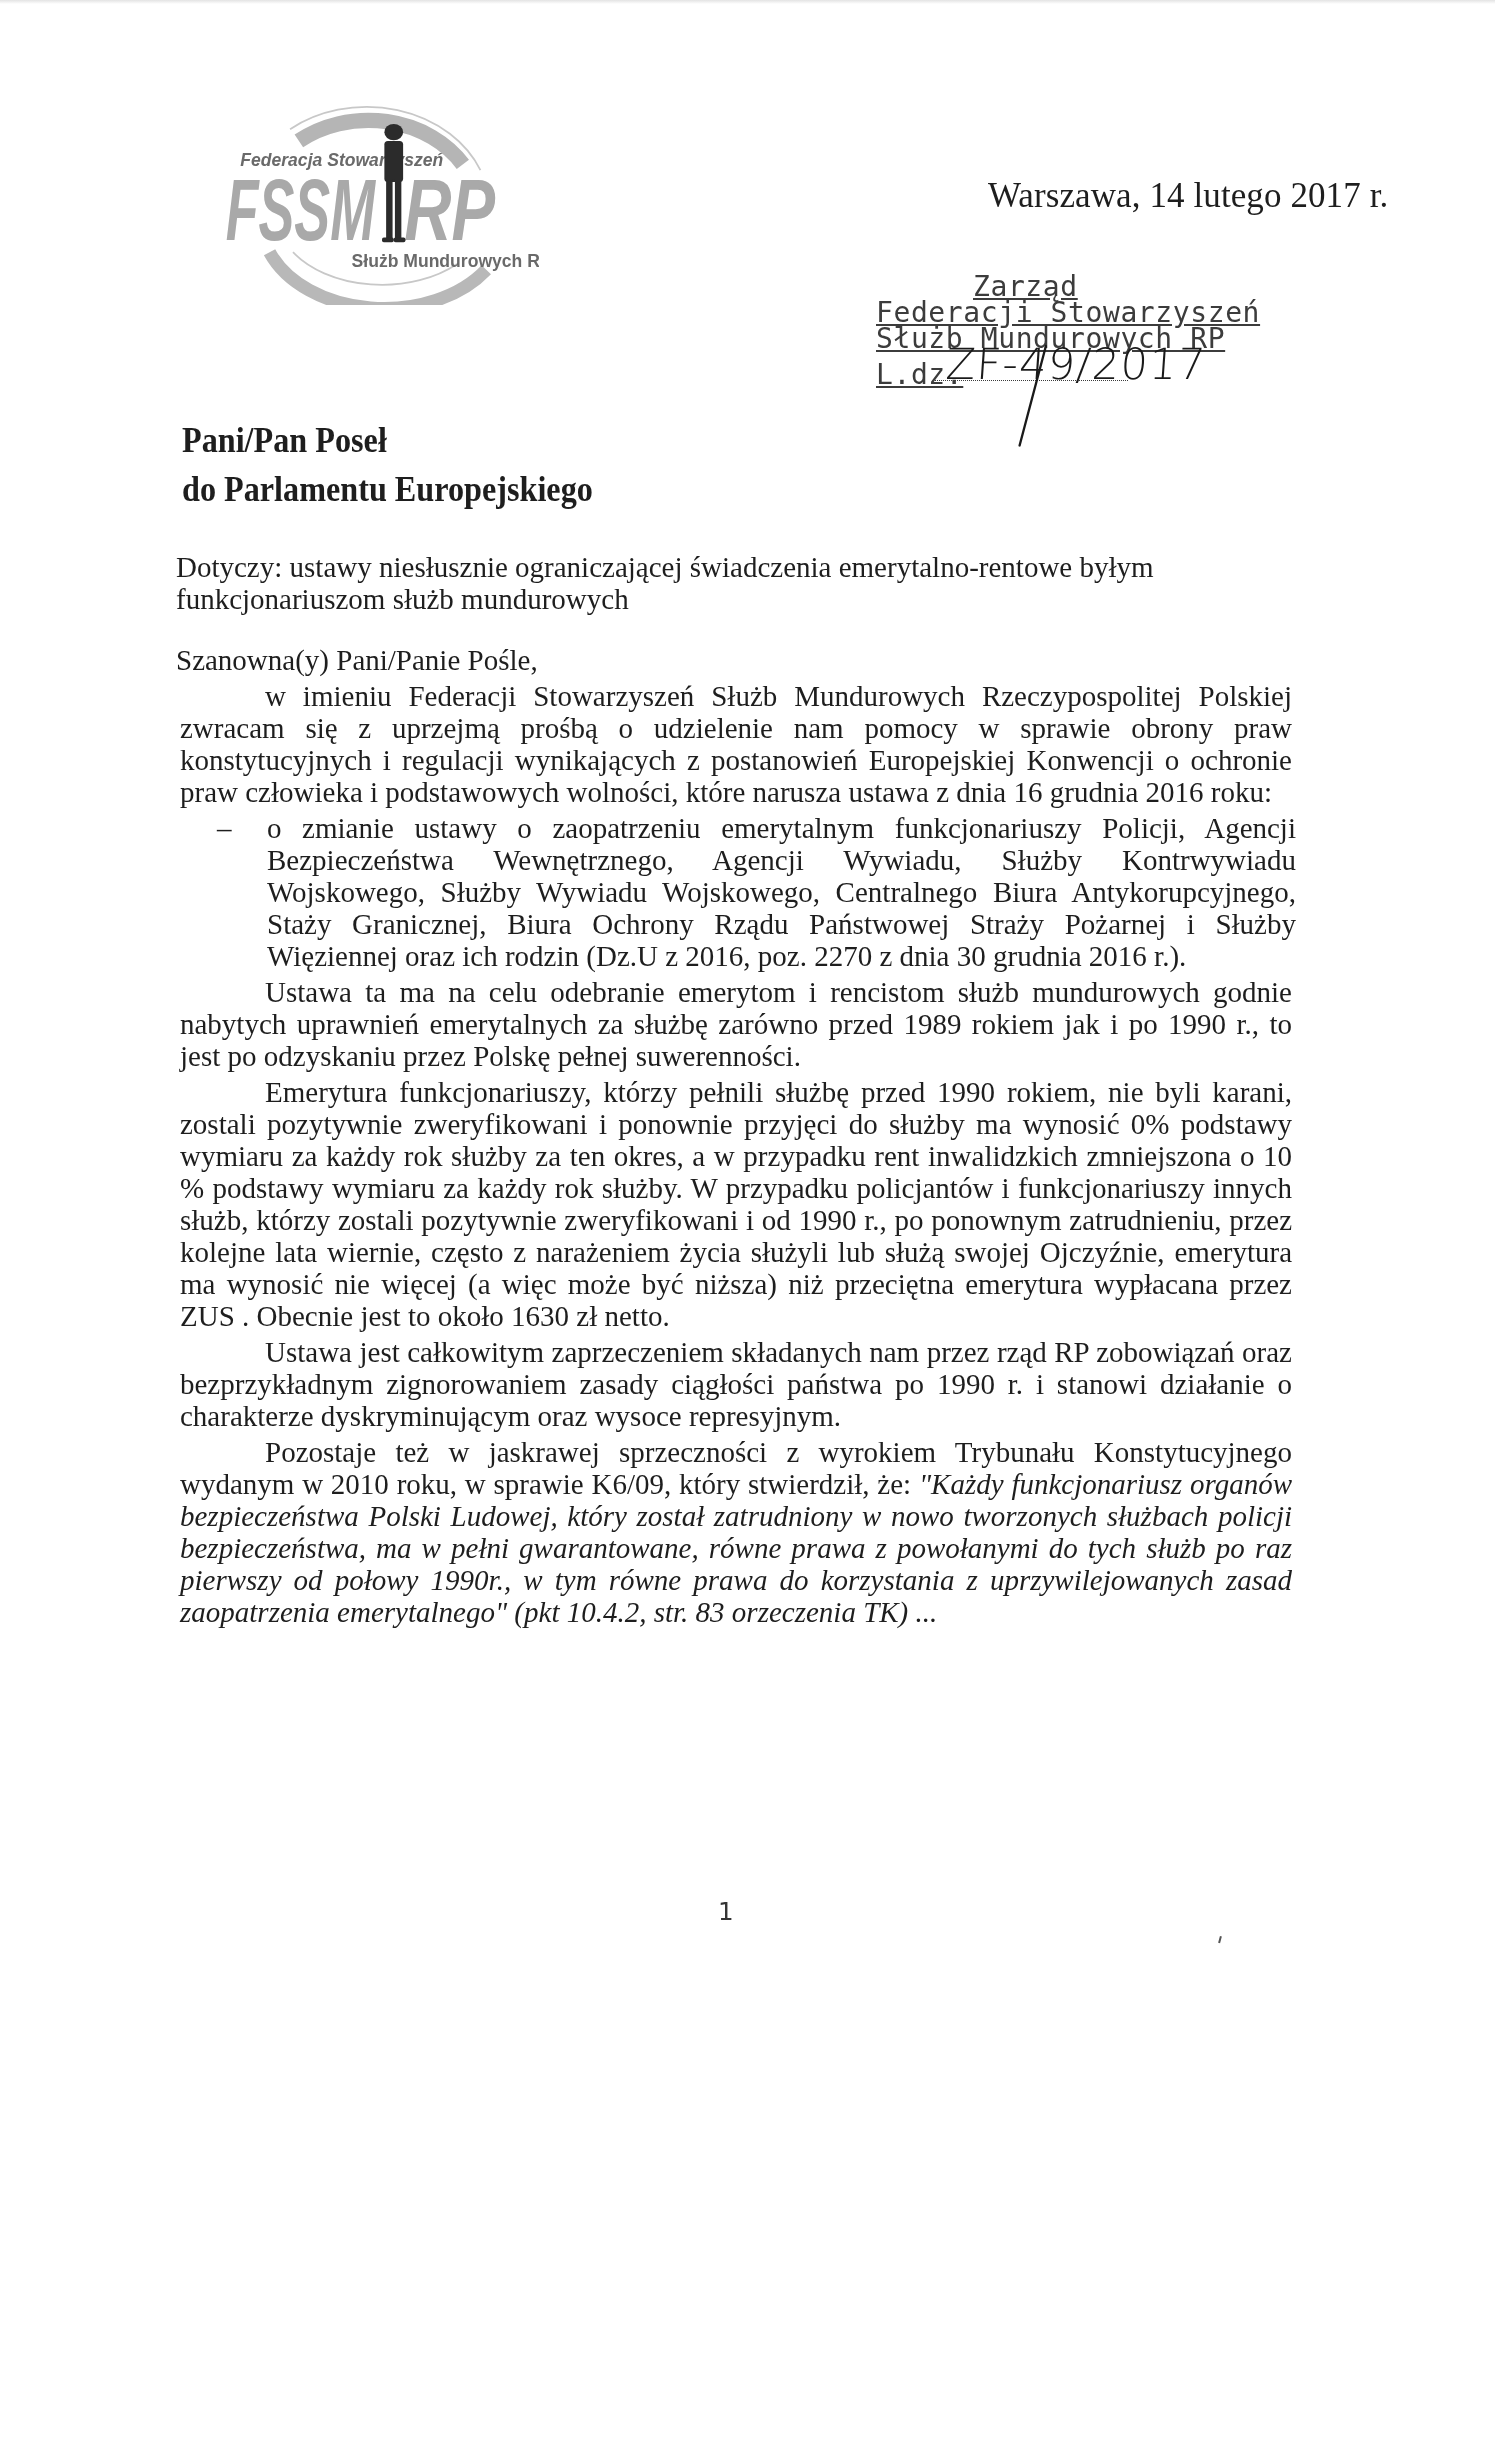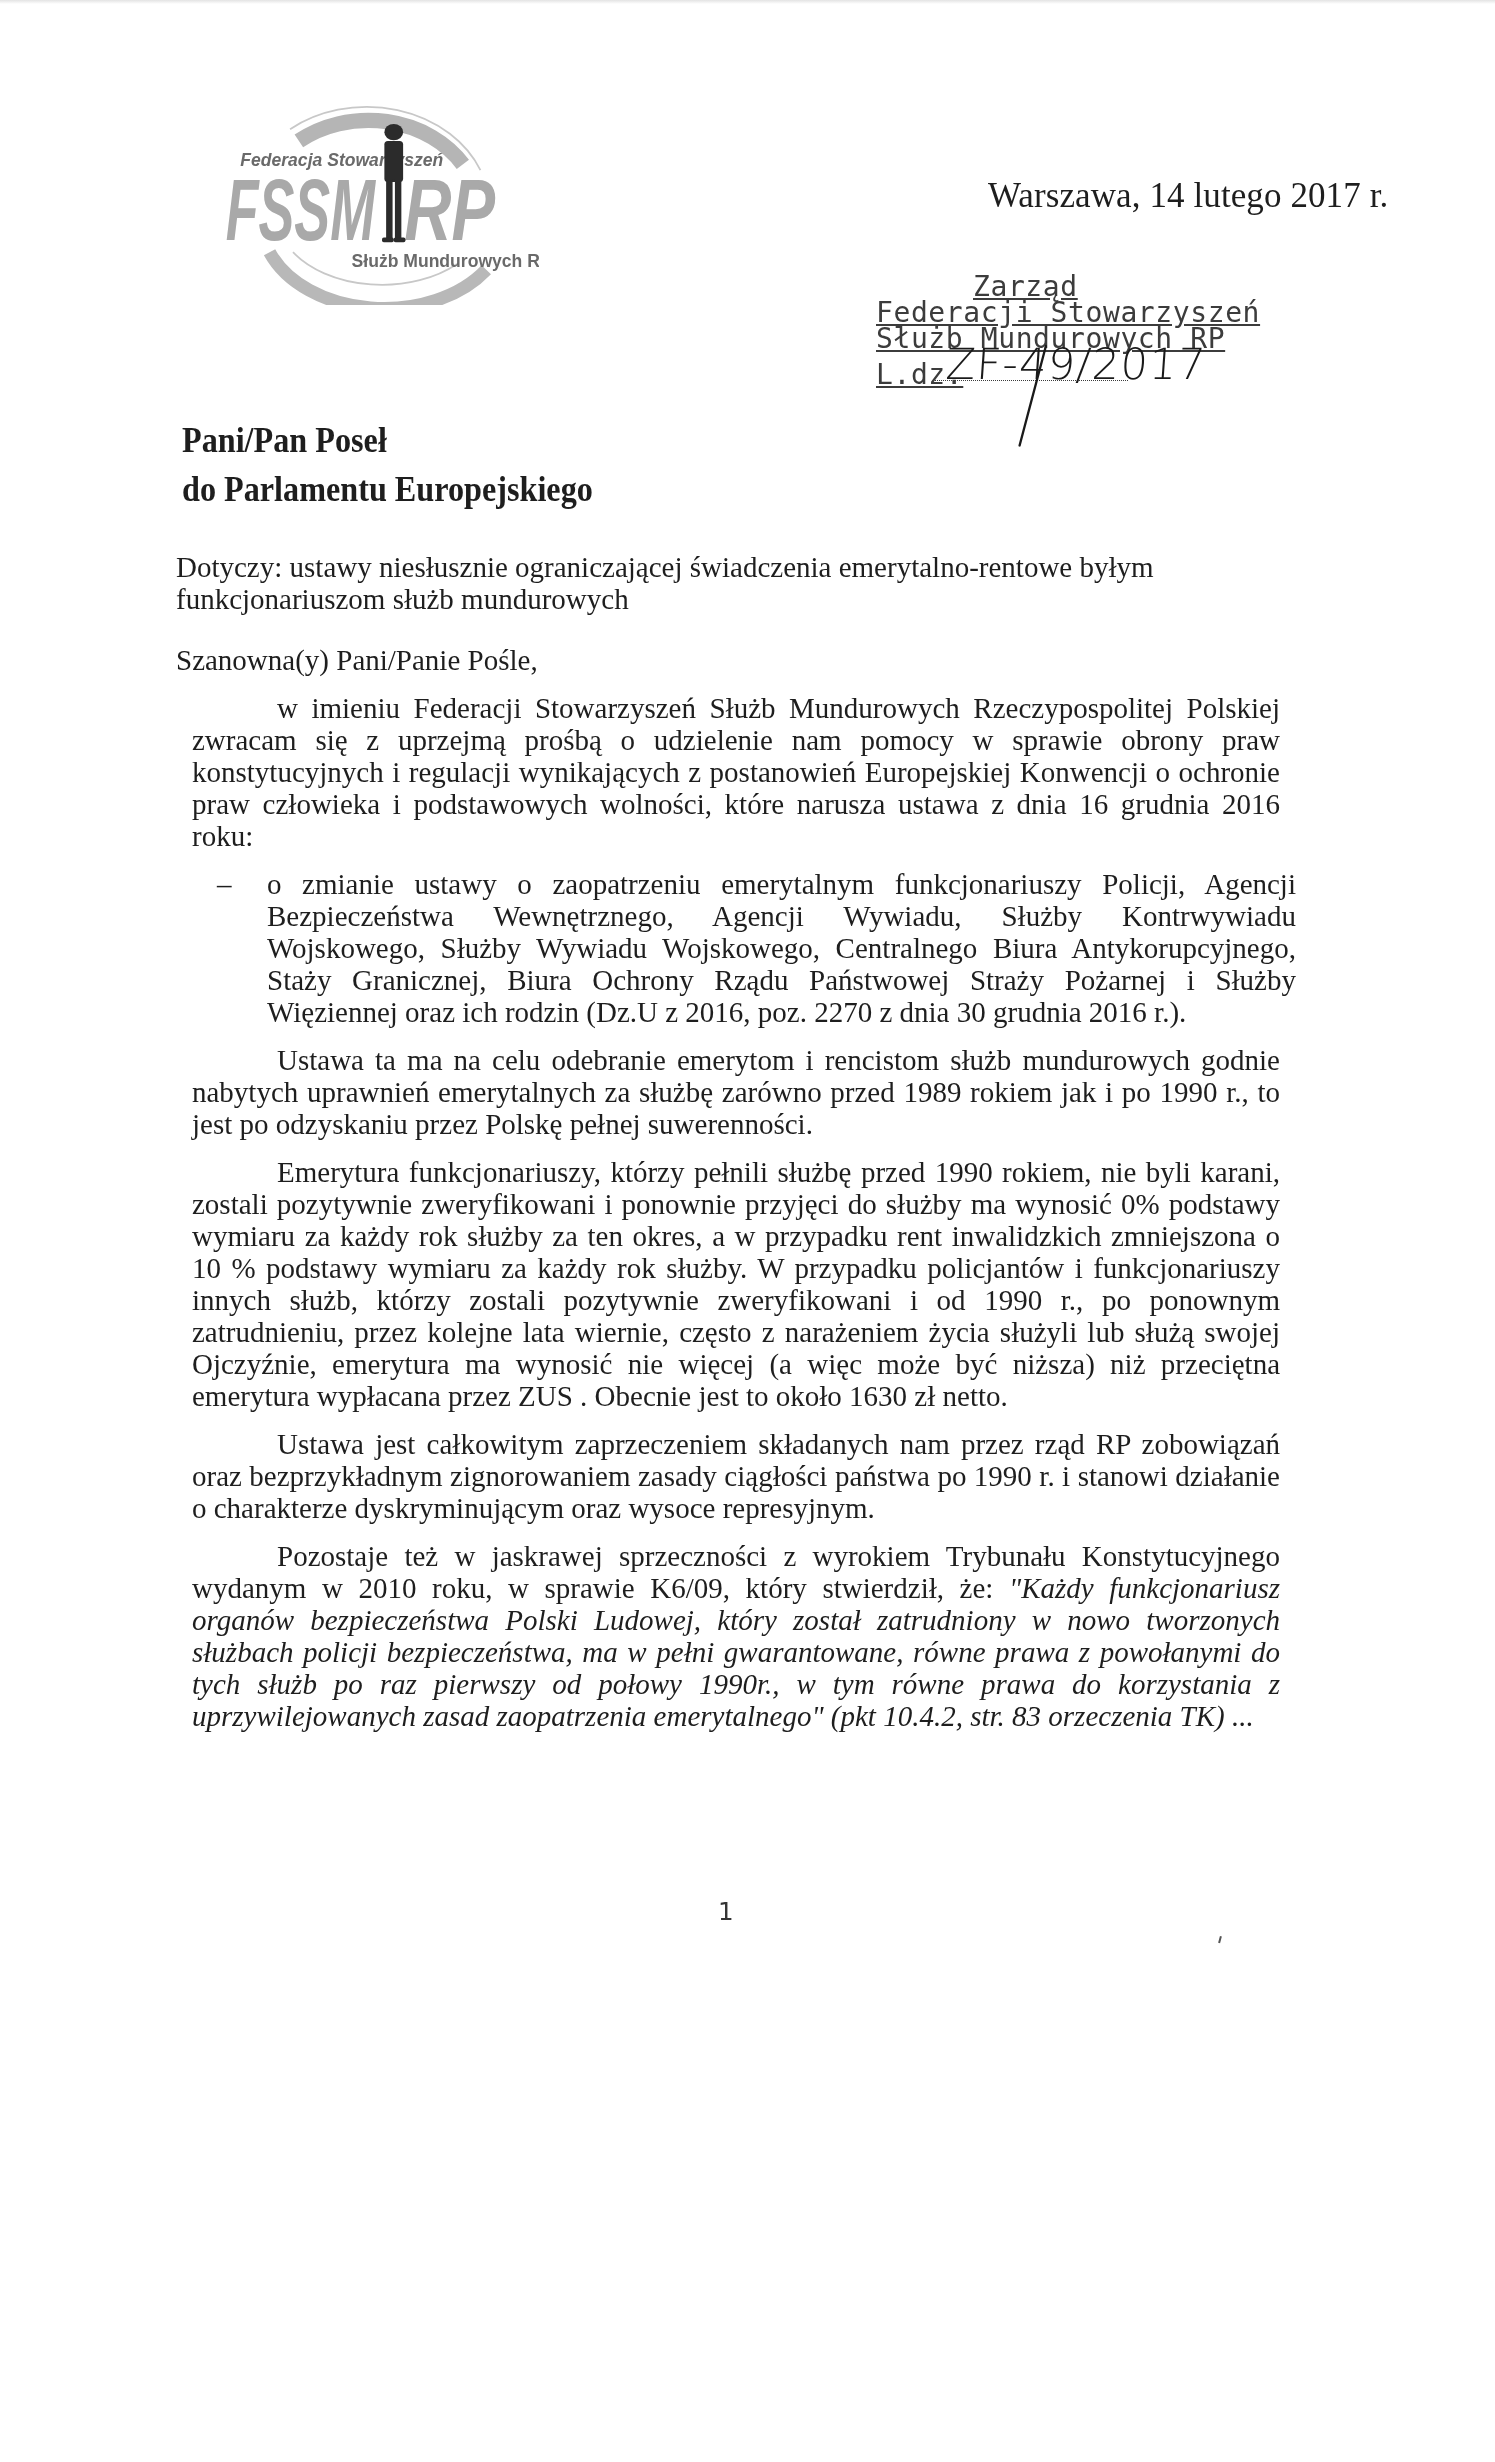--- a/index.html
+++ b/index.html
@@ -25,21 +25,21 @@
            font-family: "DejaVu Sans", sans-serif; color: #1a1a1a; font-weight: 300; letter-spacing: 1.2px;
            transform: skewX(-4deg); }
   .stamp .slash-mark { position: absolute; left: 0; top: 0; width: 410px; height: 193px; }
   
   .addressee { position: absolute; left: 182px; top: 416px; font-weight: bold; font-size: 35px;
                line-height: 49px; transform: scaleX(0.92); transform-origin: left top; }
   
   .content { position: absolute; left: 176px; top: 551px; width: 1120px; font-size: 29px; line-height: 32px; }
   .subject { margin: 0; }
   .salutation { margin: 29px 0 0 0; }
-  .para { margin: 16px; text-align: justify; text-indent: 85px; }
+  .para { margin: 4px; text-align: justify; text-indent: 85px; }
   .para.first { text-indent: 85px; }
   .list { margin: 0; padding: 0; list-style: none; }
   .list li { position: relative; padding-left: 91px; text-align: justify; }
   .list li .dash { position: absolute; left: 41px; top: 0; }
   .para .quote { font-style: italic; }
   .page-number { position: absolute; left: 718px; top: 1897px; font-size: 24.6px;
                  font-family: "DejaVu Sans", sans-serif; color: #333; }
   .speck { position: absolute; left: 1219px; top: 1936px; width: 1.8px; height: 7px; background: #555; transform: rotate(15deg); }
 </style>
 </head>

